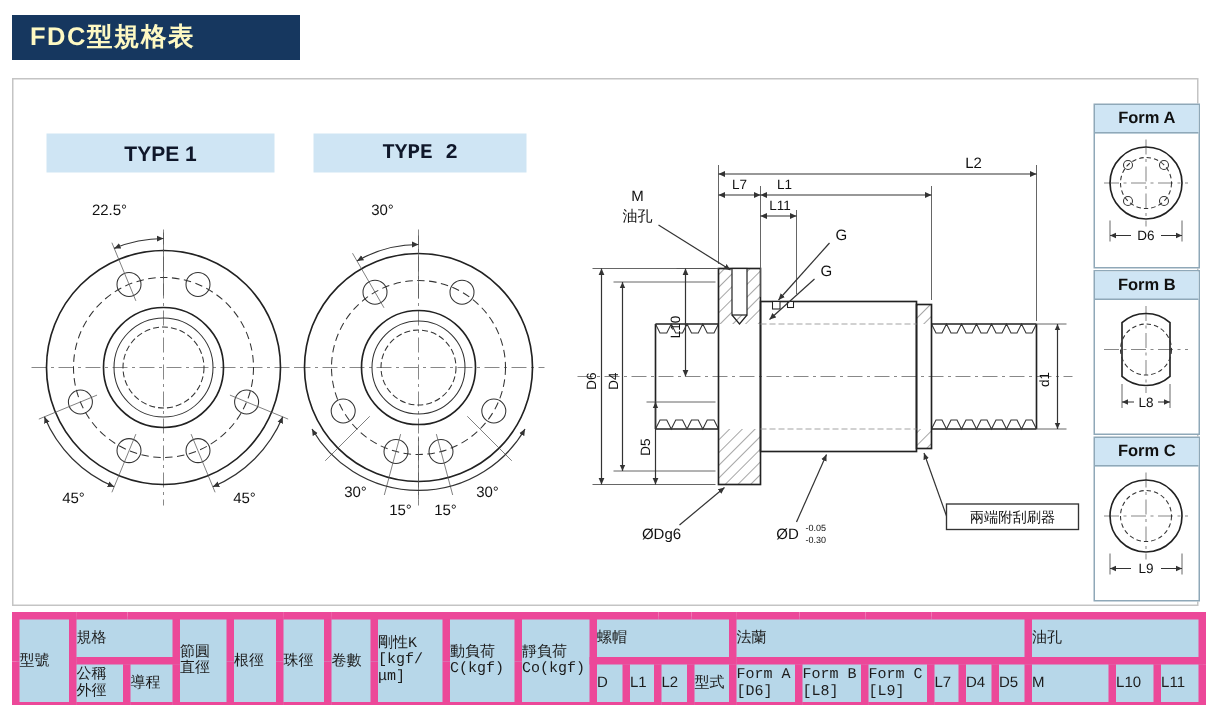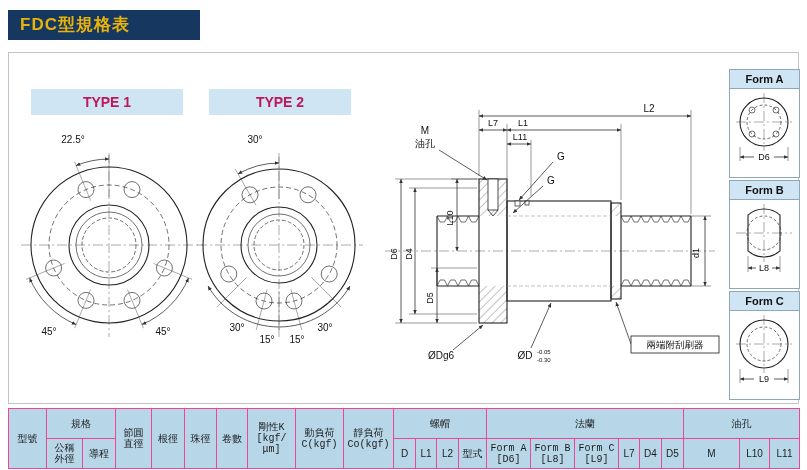--- a/index.html
+++ b/index.html
@@ -1,39 +1,39 @@
 <!DOCTYPE html>
 <html><head>
 <meta charset="utf-8">
 <style>
   * { margin:0; padding:0; box-sizing:border-box; }
   body { font-family:"Liberation Sans",sans-serif; background:#fff; }
   .page { position:relative; width:807px; height:470px; background:#ffffff; overflow:hidden; }
   .banner { position:absolute; left:8px; top:10px; width:192px; height:30px; background:#16375f;
-            color:#eab308; font-size:17px; font-weight:bold; line-height:30px; padding-left:12px; letter-spacing:1px; }
+            color:#fef9c3; font-size:17px; font-weight:bold; line-height:30px; padding-left:12px; letter-spacing:1px; }
   .panel { position:absolute; left:8px; top:52px; width:791px; height:352px; border:1px solid #c4c4c4; background:#fff; }
-  .type-label { position:absolute; height:26px; background:#cfe5f4; color:#be185d; font-weight:bold;
+  .type-label { position:absolute; height:26px; background:#cfe5f4; color:#0f172a; font-weight:bold;
                 font-size:14px; text-align:center; line-height:26px; }
   .form-box { position:absolute; width:71px; border:1px solid #8fa8b8; background:#fff; }
   .form-head { height:19px; background:#cfe5f4; border-bottom:1px solid #8fa8b8; text-align:center;
                font-size:11px; font-weight:bold; line-height:19px; color:#111; }
   svg text { font-family:"Liberation Sans",sans-serif; }
   .ol   { stroke:#222; stroke-width:1.1; fill:none; }
   .thin { stroke:#333; stroke-width:0.7; fill:none; }
   .ext  { stroke:#555; stroke-width:0.6; fill:none; }
   .dim-l{ stroke:#333; stroke-width:0.8; fill:none; }
   .cl   { stroke:#888; stroke-width:0.7; fill:none; stroke-dasharray:10 3 2 3; }
   .rad  { stroke:#555; stroke-width:0.5; fill:none; }
   .t10 { font-size:10px; fill:#111; }
   .t9  { font-size:9px;  fill:#111; }
   .t95 { font-size:9.5px; fill:#111; }
   .t6  { font-size:6px;  fill:#111; }
   .spec-table { position:absolute; left:8px; top:408px; width:791px; border-collapse:collapse; table-layout:fixed; }
-  .spec-table td { background:#b7d7e9; border:1px solid #ec4899; font-size:10px; color:#1c1c1c;
-                   text-align:center; vertical-align:middle; padding:1px 0; line-height:12px; height:30px; }
+  .spec-table td { background:#b7d7e9; border:5px solid #ec4899; font-size:10px; color:#1c1c1c;
+                   text-align:left; vertical-align:middle; padding:1px 0; line-height:12px; height:30px; }
   .spec-table td div { line-height:11px;font-family:Liberation Mono, monospace; }
 </style>
 </head>
 <body>
 
 <div class="page">
 
   <svg width="0" height="0" style="position:absolute" aria-hidden="true">
     <defs>
       <marker id="arr" viewBox="0 0 10 10" refX="9" refY="5" markerWidth="6" markerHeight="6" orient="auto-start-reverse">
@@ -43,21 +43,21 @@
         <line x1="0" y1="0" x2="0" y2="6" stroke="#888" stroke-width="1"></line>
       </pattern>
     </defs>
   </svg>
 
   <div class="banner">FDC型規格表</div>
 
   <div class="panel">
 
     <div class="type-label" style="left:22px;top:36px;width:152px;">TYPE 1</div>
-    <div class="type-label" style="left:200px;top:36px;width:142px;">TYPE 2</div>
+    <div class="type-label" style="left:200px;top:36px;width:142px;font-family:Liberation Mono, monospace;">TYPE 2</div>
 
     <svg style="position:absolute;left:8px;top:70px;" width="190" height="235" viewBox="0 0 190 235">
       <line class="cl" x1="4" y1="122" x2="186" y2="122"></line>
       <line class="cl" x1="92" y1="30" x2="92" y2="214"></line>
       <g>
         <circle cx="92" cy="122" r="78" class="ol"></circle>
         <circle cx="92" cy="122" r="60" class="thin" stroke-dasharray="5 3"></circle>
         <circle cx="92" cy="122" r="40" class="ol"></circle>
         <circle cx="92" cy="122" r="33" class="thin"></circle>
         <circle cx="92" cy="122" r="27" class="thin" stroke-dasharray="4 2"></circle>

